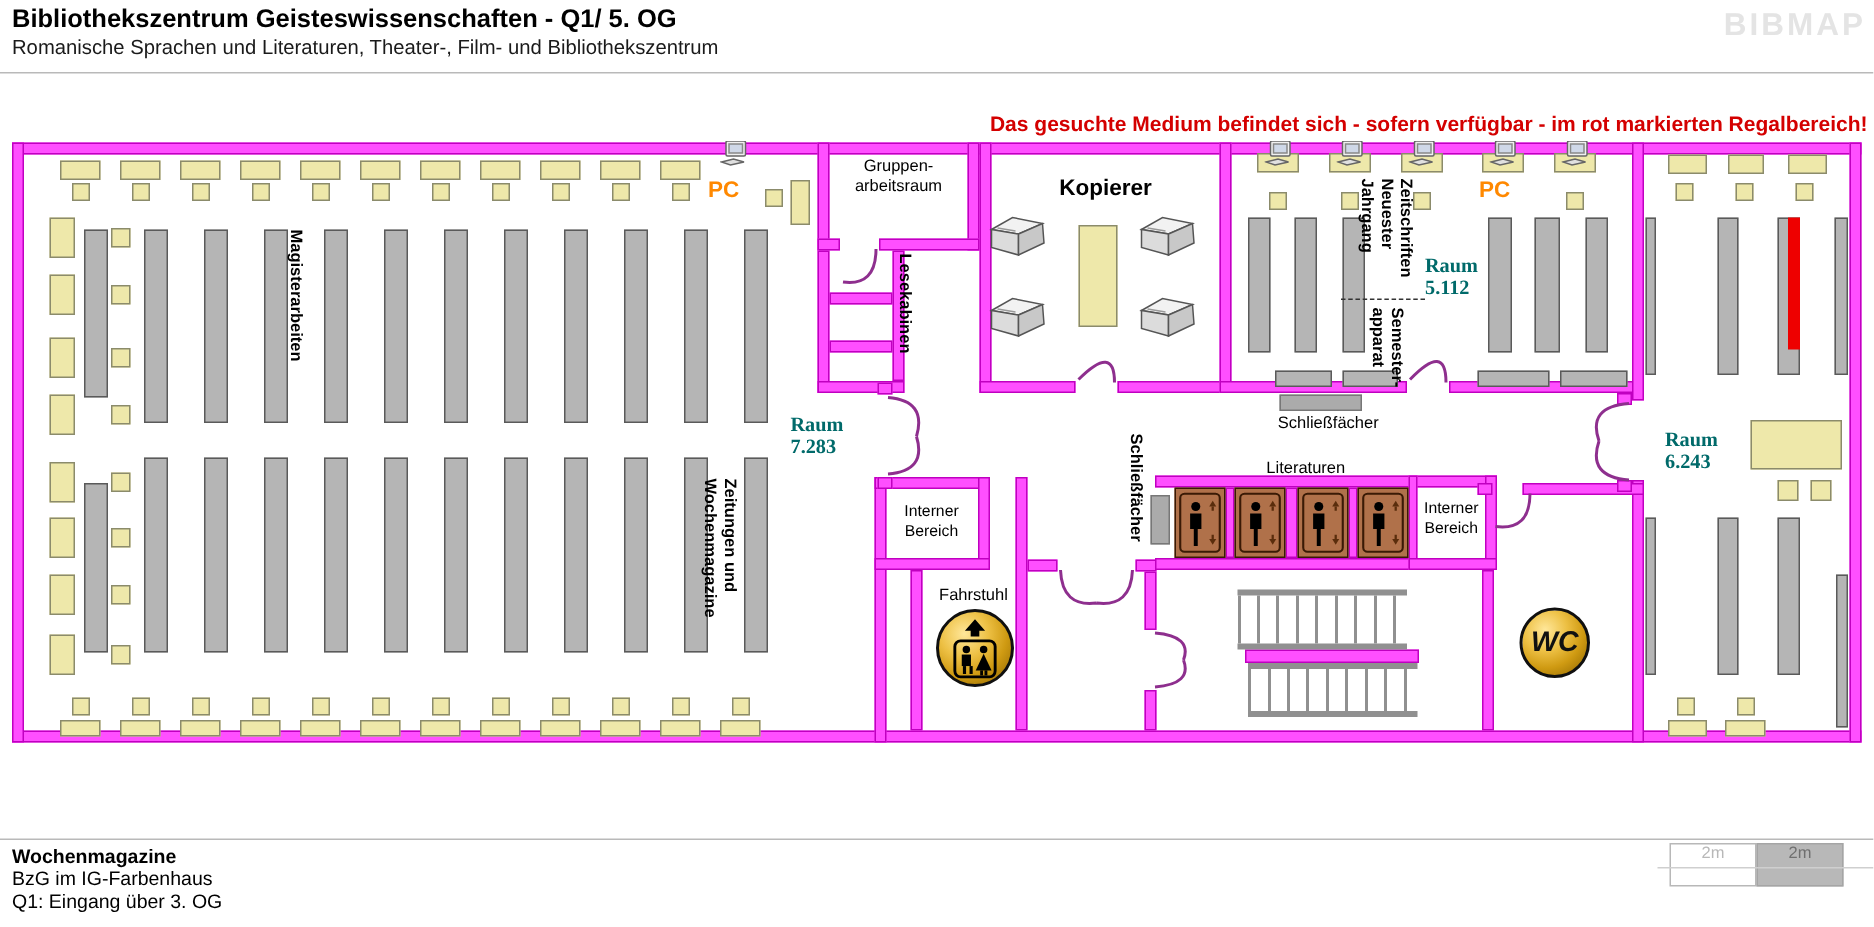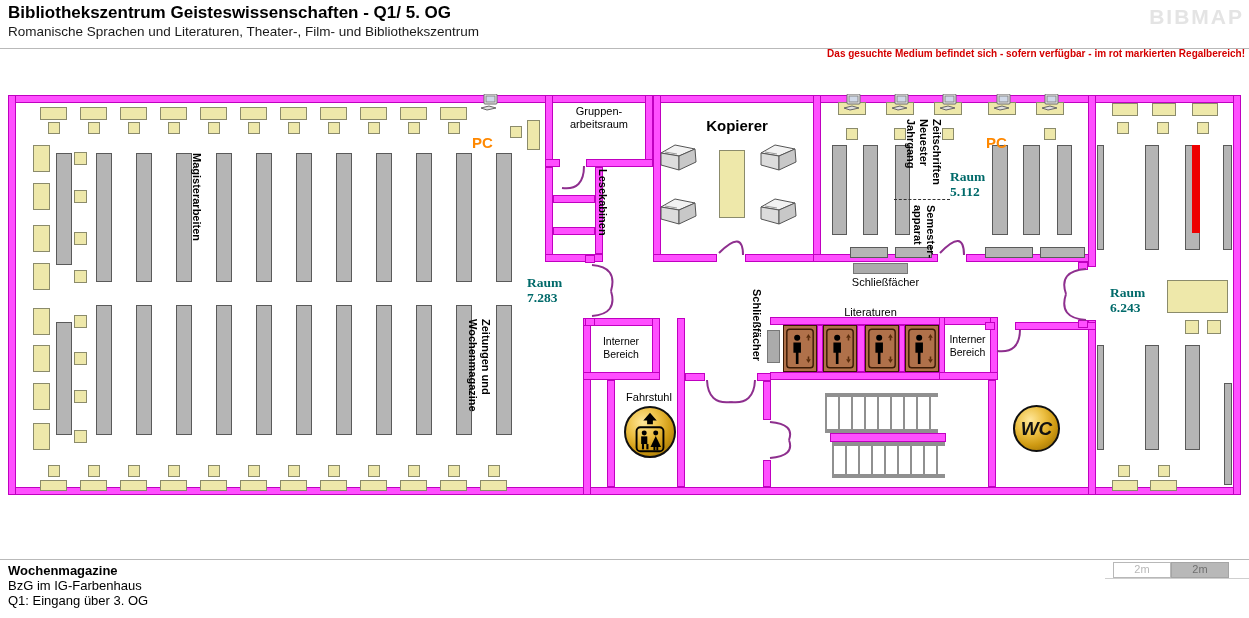--- a/index.html
+++ b/index.html
@@ -4,52 +4,52 @@
 <style>
   html,body{margin:0;padding:0;}
   body{width:1249px;height:618px;position:relative;background:#fff;
        font-family:"Liberation Sans",sans-serif;color:#000;overflow:hidden;}
   .abs{position:absolute;}
   
   #title{left:8px;top:3px;font-size:17px;font-weight:bold;}
   #subtitle{left:8px;top:24px;font-size:13.5px;color:#1a1a1a;}
   #logo{right:5px;top:5px;font-size:21px;font-weight:bold;color:#e4e4e4;letter-spacing:2px;}
   .hline{left:0;width:1249px;height:0;border-top:1px solid #b9b9b9;}
-  #notice{right:4px;top:48px;font-size:10px;font-weight:bold;color:#d40000;}
+  #notice{right:4px;top:74px;font-size:14px;font-weight:bold;color:#d40000;}
   
   #plan{left:8px;top:95px;width:1233px;height:400px;background:#fff;}
   #plan > div{position:absolute;box-sizing:border-box;}
   .wall{background:#ff4fff;border:1px solid #c000c0;z-index:1;}
   .shelf{background:#b5b5b5;border:1px solid #5a5a5a;z-index:2;}
   .furn{background:#eee8aa;border:1px solid #8b8b6b;z-index:2;}
   .gray{background:#ababab;border:1px solid #777;z-index:2;}
   .red{background:#ee0000;z-index:3;}
   .cabin{background:#b0714a;border:1px solid #3a1a05;z-index:2;}
   .icon{z-index:3;}
   .stairs{border-top:4px solid #909090;border-bottom:4px solid #909090;
           background:repeating-linear-gradient(90deg,#909090 0,#909090 2px,#fff 2px,#fff 13px);z-index:2;}
   .vtext{writing-mode:vertical-rl;font-weight:bold;font-size:11px;line-height:13px;z-index:6;}
   .vtext span{display:block;}
   .small-label{font-size:11px;line-height:12.5px;text-align:center;z-index:6;}
   .small-label span{display:block;}
   .rnum{font-family:"Liberation Serif",serif;font-weight:bold;font-size:13.5px;
         line-height:15px;color:#006a6a;z-index:6;}
   .rnum span{display:block;}
-  .pc-label{font-weight:bold;font-size:15px;color:#ff8800;z-index:6;margin-top:16px;}
+  .pc-label{font-weight:bold;font-size:15px;color:#ff8800;z-index:6;}
   .kop-label{font-weight:bold;font-size:15px;text-align:center;z-index:6;}
   .dash{border-top:1px dashed #333;height:0;z-index:6;}
   .gold-circle{border-radius:50%;border:2px solid #101010;z-index:4;
      background:radial-gradient(circle at 35% 30%, #ffe79a 0%, #edc044 35%, #cf9a12 62%, #8a6200 100%);
      text-align:center;font-style:italic;}
   .gold-circle .wc-text{font-weight:bold;font-size:19px;color:#111;line-height:43px;}
   
   #footer-head{left:8px;top:563px;font-size:13px;font-weight:bold;}
   #footer-l1{left:8px;top:578px;font-size:13px;}
   #footer-l2{left:8px;top:593px;font-size:13px;}
-  .scale-seg{top:562px;width:58px;height:16px;font-size:11px;text-align:center;line-height:13px;box-sizing:border-box;}
+  .scale-seg{top:562px;width:58px;height:29px;font-size:11px;text-align:center;line-height:13px;box-sizing:border-box;}
   #scale-left{left:1113px;background:#fff;border:1px solid #b8b8b8;color:#b8b8b8;}
   #scale-right{left:1171px;background:#b8b8b8;border:1px solid #a5a5a5;color:#6f6f6f;}
   #scale-underline{left:1105px;top:578px;width:144px;border-top:1px solid #cfcfcf;}
 </style>
 </head>
 <body>
 
 <div class="abs" id="title">Bibliothekszentrum Geisteswissenschaften - Q1/ 5. OG</div>
 <div class="abs" id="subtitle">Romanische Sprachen und Literaturen, Theater-, Film- und Bibliothekszentrum</div>
 <div class="abs" id="logo">BIBMAP</div>

